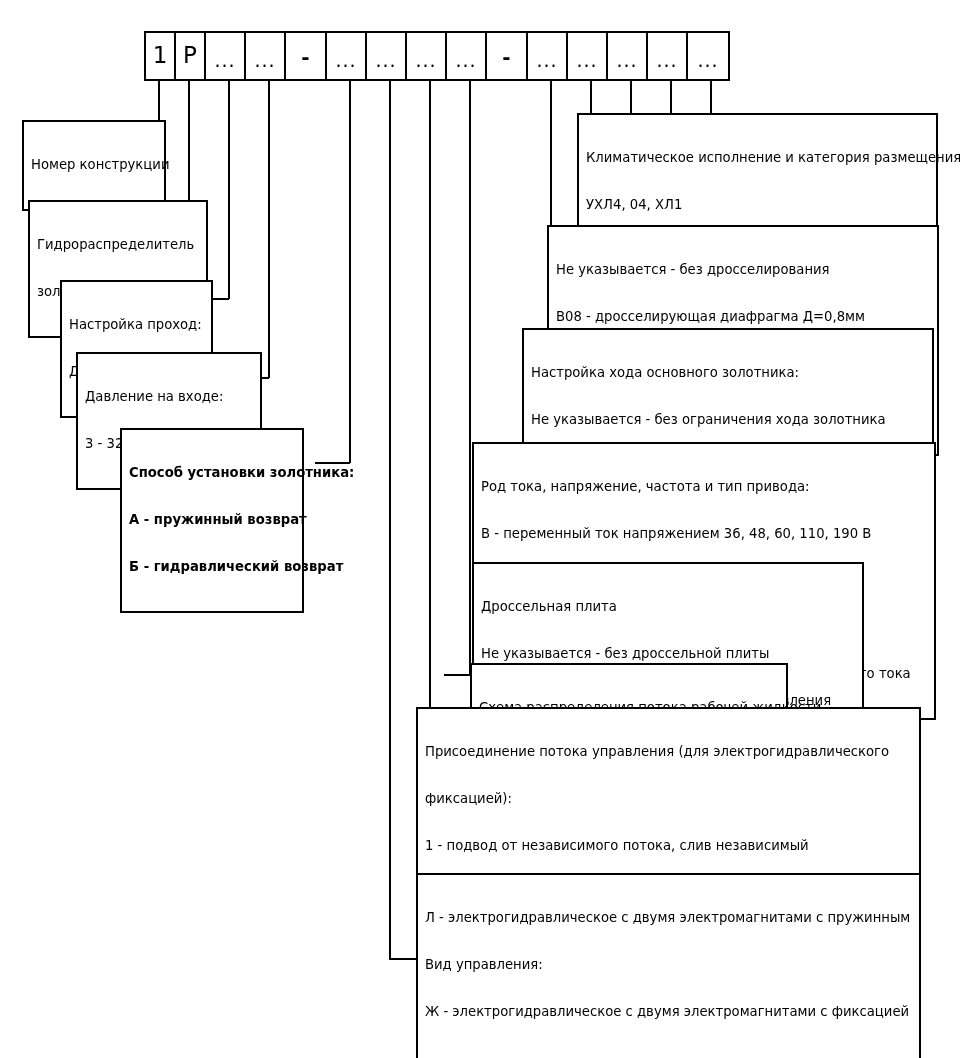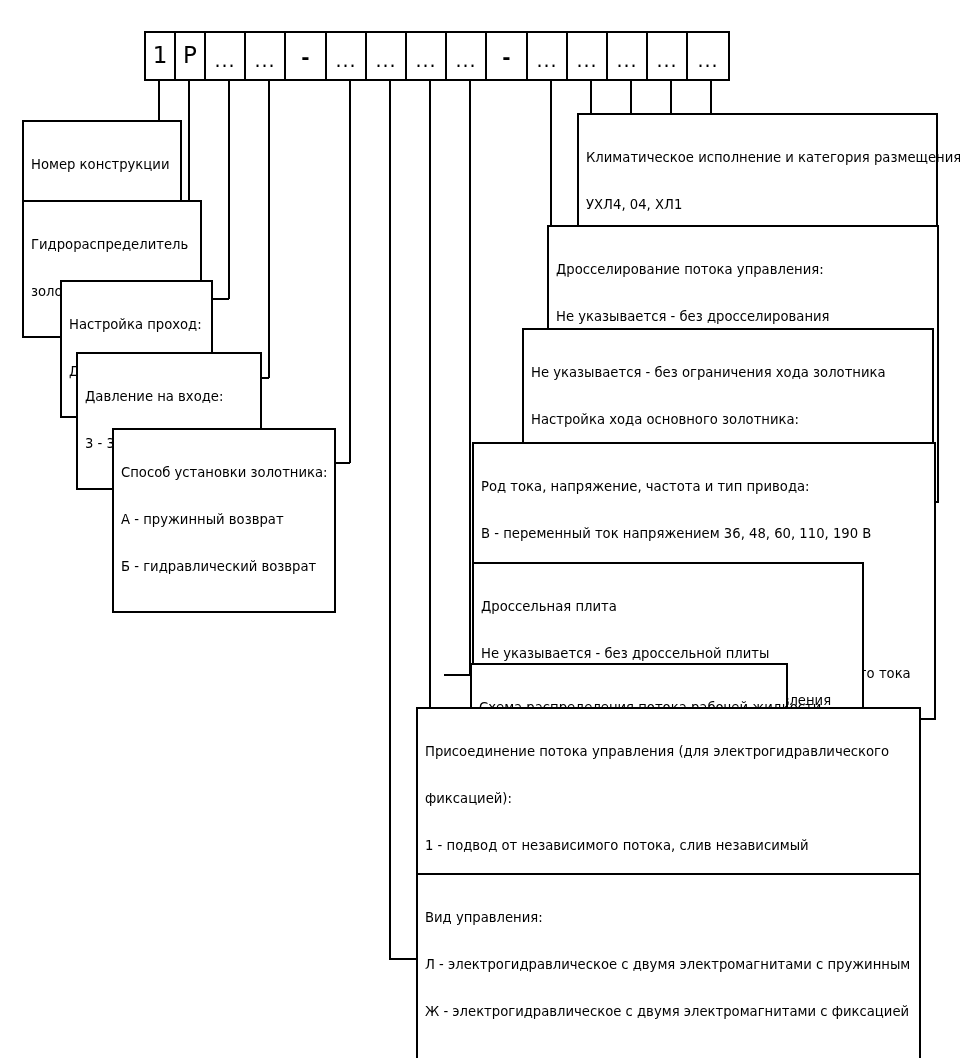--- a/index.html
+++ b/index.html
@@ -177,64 +177,63 @@
 
   <div class="lead-v" style="left:630px; top:81px; height:295px;"></div>
   <div class="lead-h" style="left:522px; top:374px; width:109px;"></div>
 
   <div class="lead-v" style="left:670px; top:81px; height:192px;"></div>
   <div class="lead-h" style="left:547px; top:271px; width:124px;"></div>
 
   <div class="lead-v" style="left:710px; top:81px; height:93px;"></div>
   <div class="lead-h" style="left:577px; top:172px; width:134px;"></div>
 
-  <div class="callout" style="left:22px; top:120px; width:160px;">
+  <div class="callout" style="left:22px; top:120px; width:144px;">
     <span class="ln">Номер конструкции</span>
   </div>
 
-  <div class="callout" style="left:22px; top:200px; width:180px;">
+  <div class="callout" style="left:28px; top:200px; width:180px;">
     <span class="ln">Гидрораспределитель</span>
     <span class="ln">золотниковый</span>
   </div>
 
   <div class="callout" style="left:60px; top:280px; width:153px;">
     <span class="ln">Настройка проход:</span>
     <span class="ln">Ду= 20 мм</span>
   </div>
 
   <div class="callout" style="left:60px; top:352px; width:186px;margin-left:16px;">
     <span class="ln">Давление на входе:</span>
     <span class="ln">3 - 32 МПа, 2 - 25 МПа</span>
   </div>
 
-  <div class="callout" style="left:112px; top:428px; width:224px;">
+  <div class="callout" style="left:120px; top:428px; width:184px;font-weight:bold;">
     <span class="ln">Способ установки золотника:</span>
     <span class="ln">А - пружинный возврат</span>
     <span class="ln">Б - гидравлический возврат</span>
   </div>
 
   <div class="callout" style="left:577px; top:113px; width:361px;">
     <span class="ln">Климатическое исполнение и категория размещения:</span>
     <span class="ln">УХЛ4, 04, ХЛ1</span>
     <span class="ln">Степень защиты:</span>
     <span class="ln">6 - степень защиты IP65 для привода ПЭ35, ЭМ25</span>
     <span class="ln">Не обозначается - IP54</span>
   </div>
 
   <div class="callout" style="left:547px; top:225px; width:392px;">
-    <span class="ln">Дросселирование потока управления:</span>
     <span class="ln">Не указывается - без дросселирования</span>
     <span class="ln">В08 - дросселирующая диафрагма Д=0,8мм</span>
     <span class="ln">В10 - дросселирующая диафрагма Д=1,0мм</span>
     <span class="ln">В12 - дросселирующая диафрагма Д=1,2мм</span>
   </div>
 
   <div class="callout" style="left:522px; top:328px; width:412px;">
+    <span class="ln">Настройка хода основного золотника:</span>
     <span class="ln">Не указывается - без ограничения хода золотника</span>
-    <span class="ln">Настройка хода основного золотника:</span>
     <span class="ln">10 - настройка хода со стороны отверстия А и В</span>
     <span class="ln">11 - настройка хода со стороны отверстия А</span>
     <span class="ln">12 - настройка хода со стороны отверстия В</span>
   </div>
 
   <div class="callout" style="left:472px; top:442px; width:464px;">
     <span class="ln">Род тока, напряжение, частота и тип привода:</span>
     <span class="ln">В - переменный ток напряжением 36, 48, 60, 110, 190 В</span>
     <span class="ln">(частота 50 Гц не обозначается), частота 60 Гц;</span>
     <span class="ln">Г - постоянный ток напряжением 12, 24, 48, 60, 110 В</span>
@@ -257,22 +256,22 @@
     <span class="ln">фиксацией):</span>
     <span class="ln">1 - подвод от независимого потока, слив независимый</span>
     <span class="ln">2 - подвод от независимого потока, слив соединен с общим</span>
     <span class="ln ind">сливом (только для 4-х линейного исполнения)</span>
     <span class="ln">3 - подвод от основного потока, слив независимый</span>
     <span class="ln">4 - подвод от основного потока, слив соединен с общим сливом</span>
     
   </div>
 
   <div class="callout" style="left:416px; top:873px; width:505px;">
+    <span class="ln">Л - электрогидравлическое с двумя электромагнитами с пружинным</span>
     <span class="ln">Вид управления:</span>
-    <span class="ln">Л - электрогидравлическое с двумя электромагнитами с пружинным</span>
     <span class="ln">Ж - электрогидравлическое с двумя электромагнитами с фиксацией</span>
     
     
     
     
   </div>
 
 </div>
 
 </body></html>

